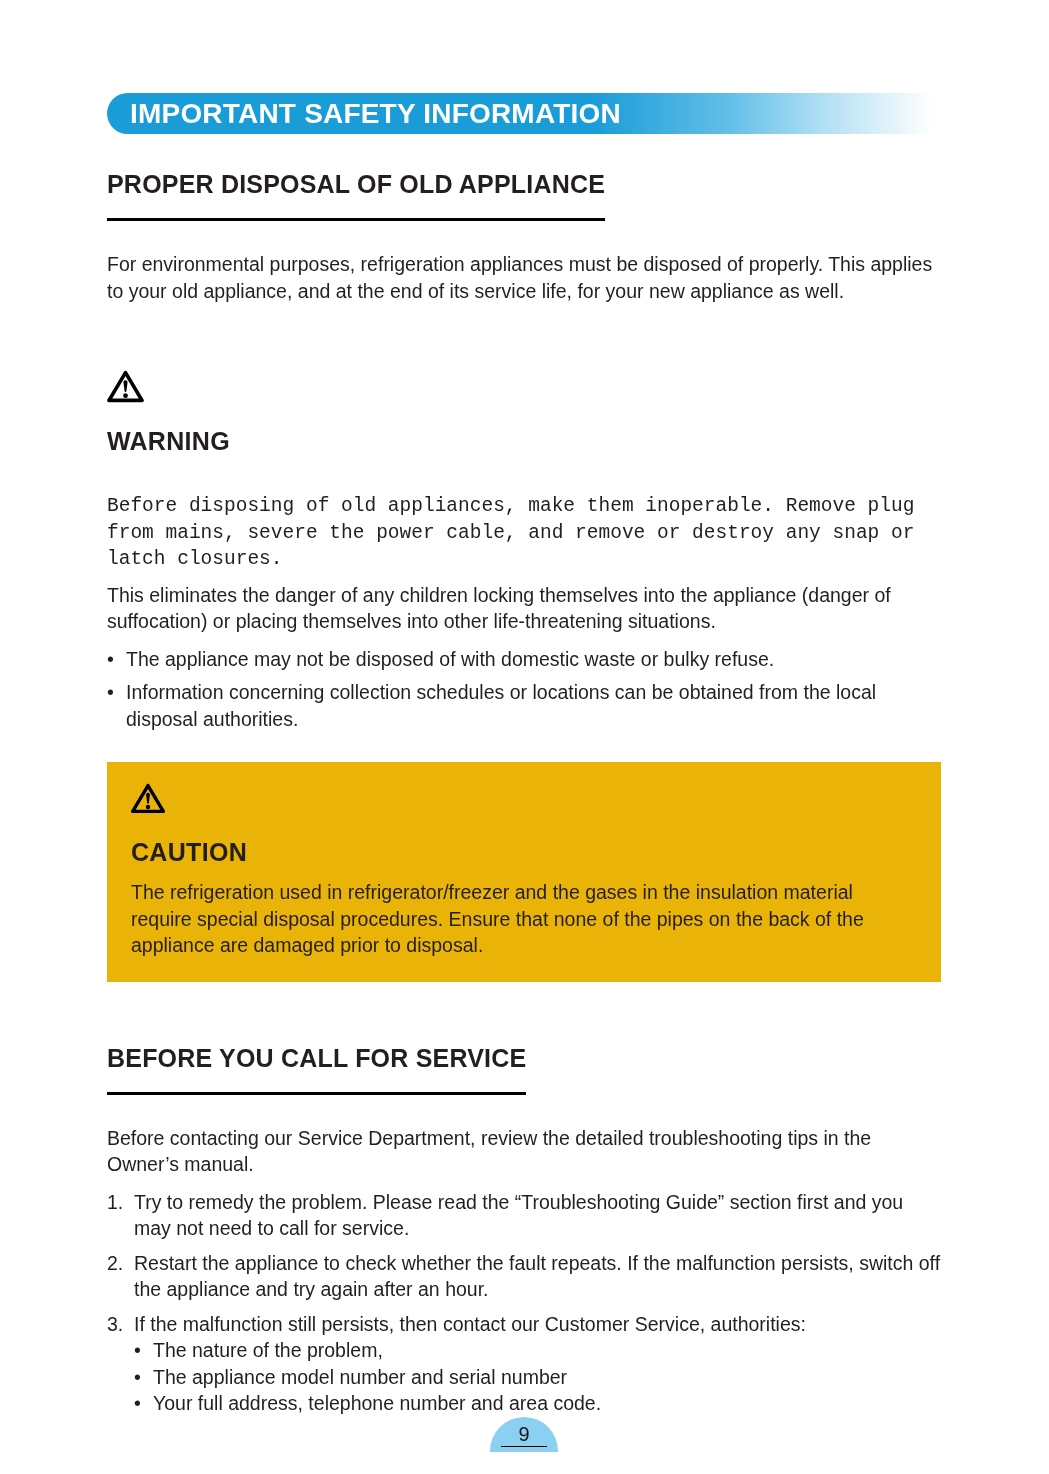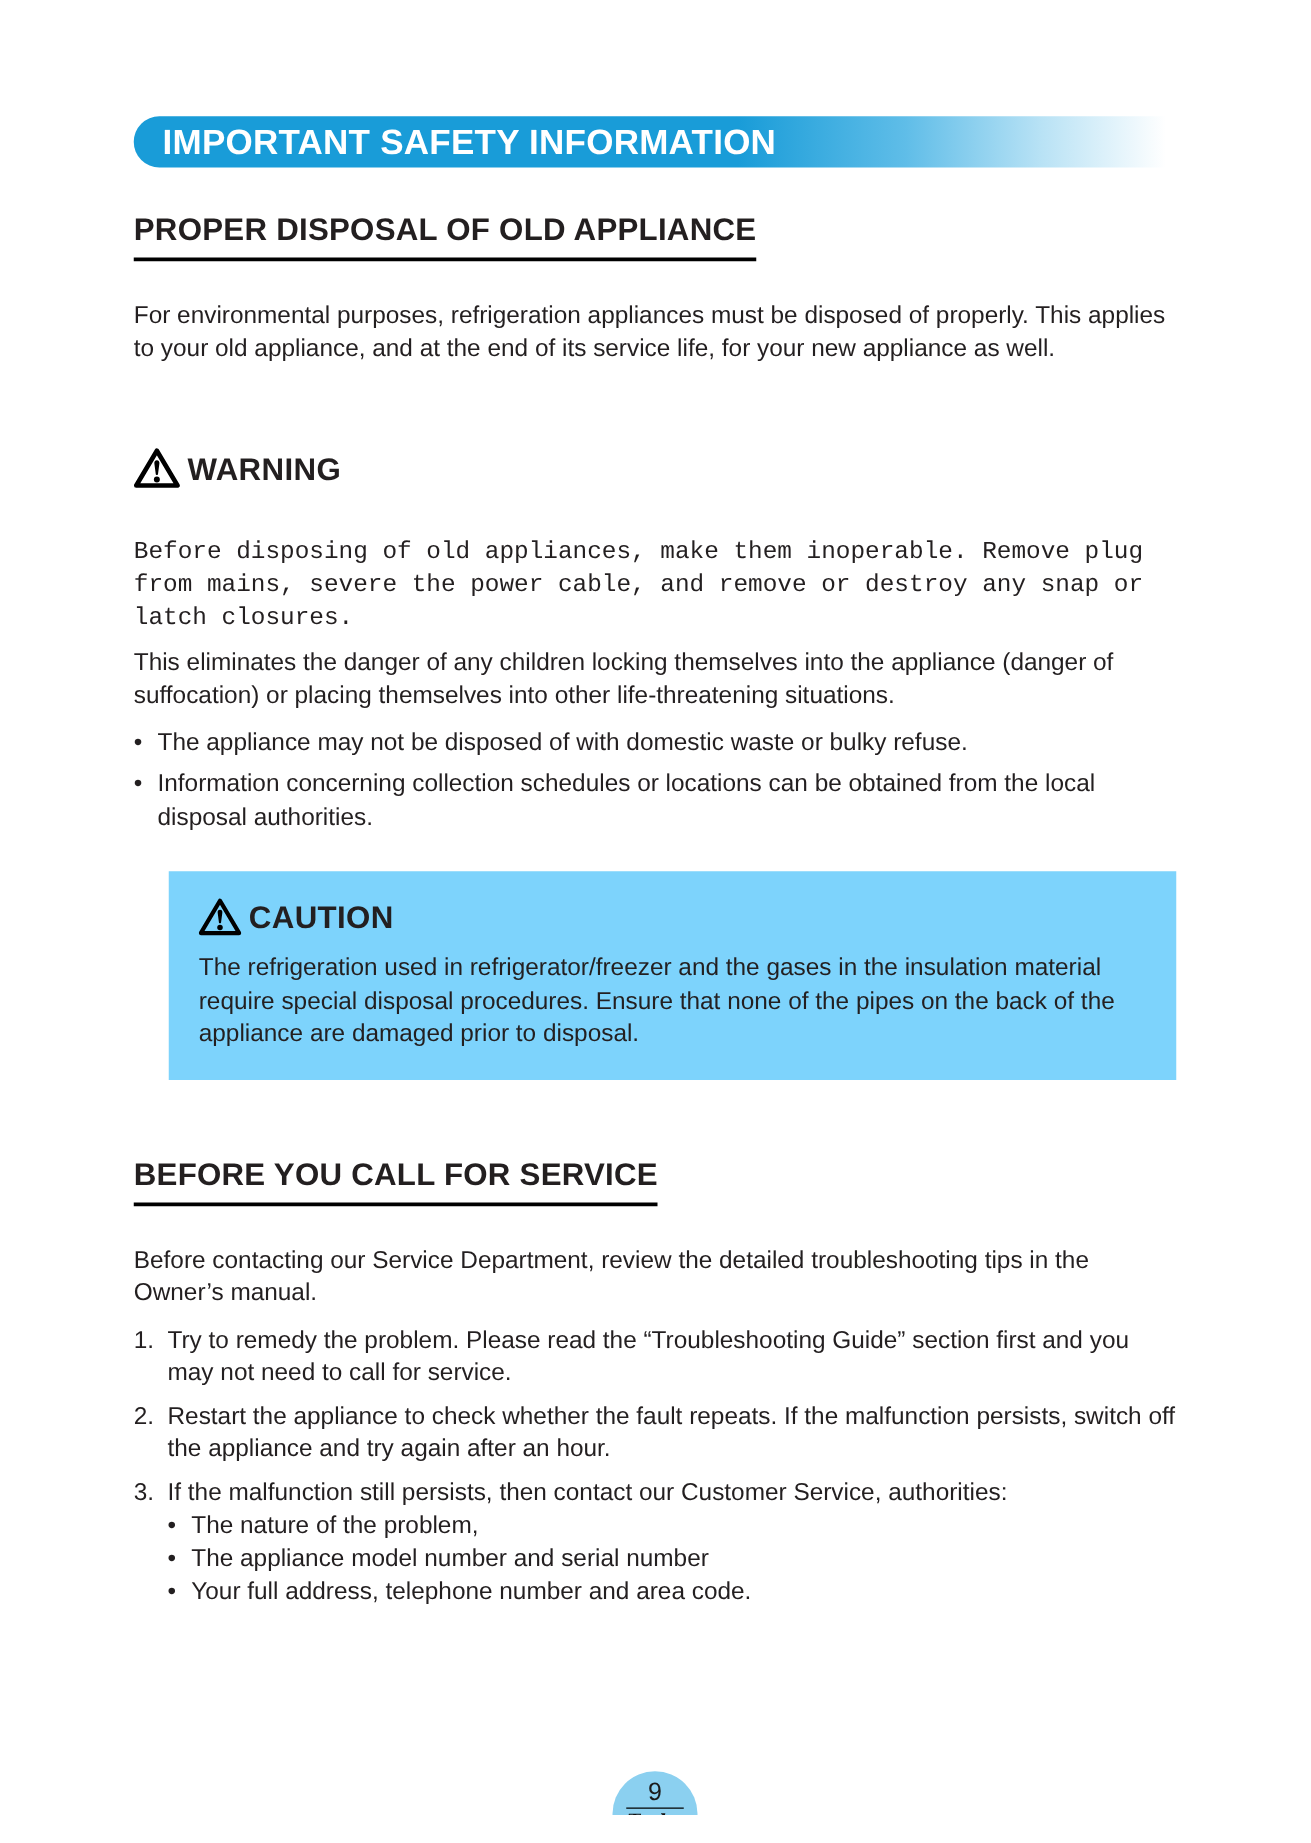--- a/index.html
+++ b/index.html
@@ -41,35 +41,36 @@
   
   .section-title {
     margin-top: 36px;
     font-size: 25px;
     font-weight: bold;
     letter-spacing: 0.2px;
   }
   .section-title .underline {
     display: inline-block;
     border-bottom: 3px solid #000000;
-    padding-bottom: 7px;
+    padding-bottom: 19px;
   }
 
   .para {
     font-size: 19.5px;
     line-height: 26.5px;
     margin-top: 9px;
   }
   .intro-para { margin-top: 30px; }
 
   
   .alert-heading {
     display: flex;
-    align-items: flex-end;
-    gap: 6px;
+    align-items: flex-start;
+    gap: 24px;
+    flex-direction: column;
   }
   .alert-heading .alert-title {
     font-size: 25px;
     font-weight: bold;
     letter-spacing: 0.3px;
   }
   .warning-block { margin-top: 66px; }
   .warning-block .para:first-of-type { margin-top: 37px; font-family: Liberation Mono, monospace; }
   .tri-icon { display: inline-block; line-height: 0; }
 
@@ -85,23 +86,22 @@
   .bullet-item::before {
     content: "\2022";
     position: absolute;
     left: 0;
     top: 0;
   }
 
   
   .caution-box {
     margin-top: 30px;
-    background: #7dd3fc;
+    background: #eab308;
     padding: 21px 28px 23px 24px;
-    margin-left: 28px;
   }
   .caution-box .para { margin-top: 12px; }
 
   
   .service-section { margin-top: 62px; }
   .steps { margin-top: 11px; }
   .step {
     display: flex;
     font-size: 19.5px;
     line-height: 26.5px;

